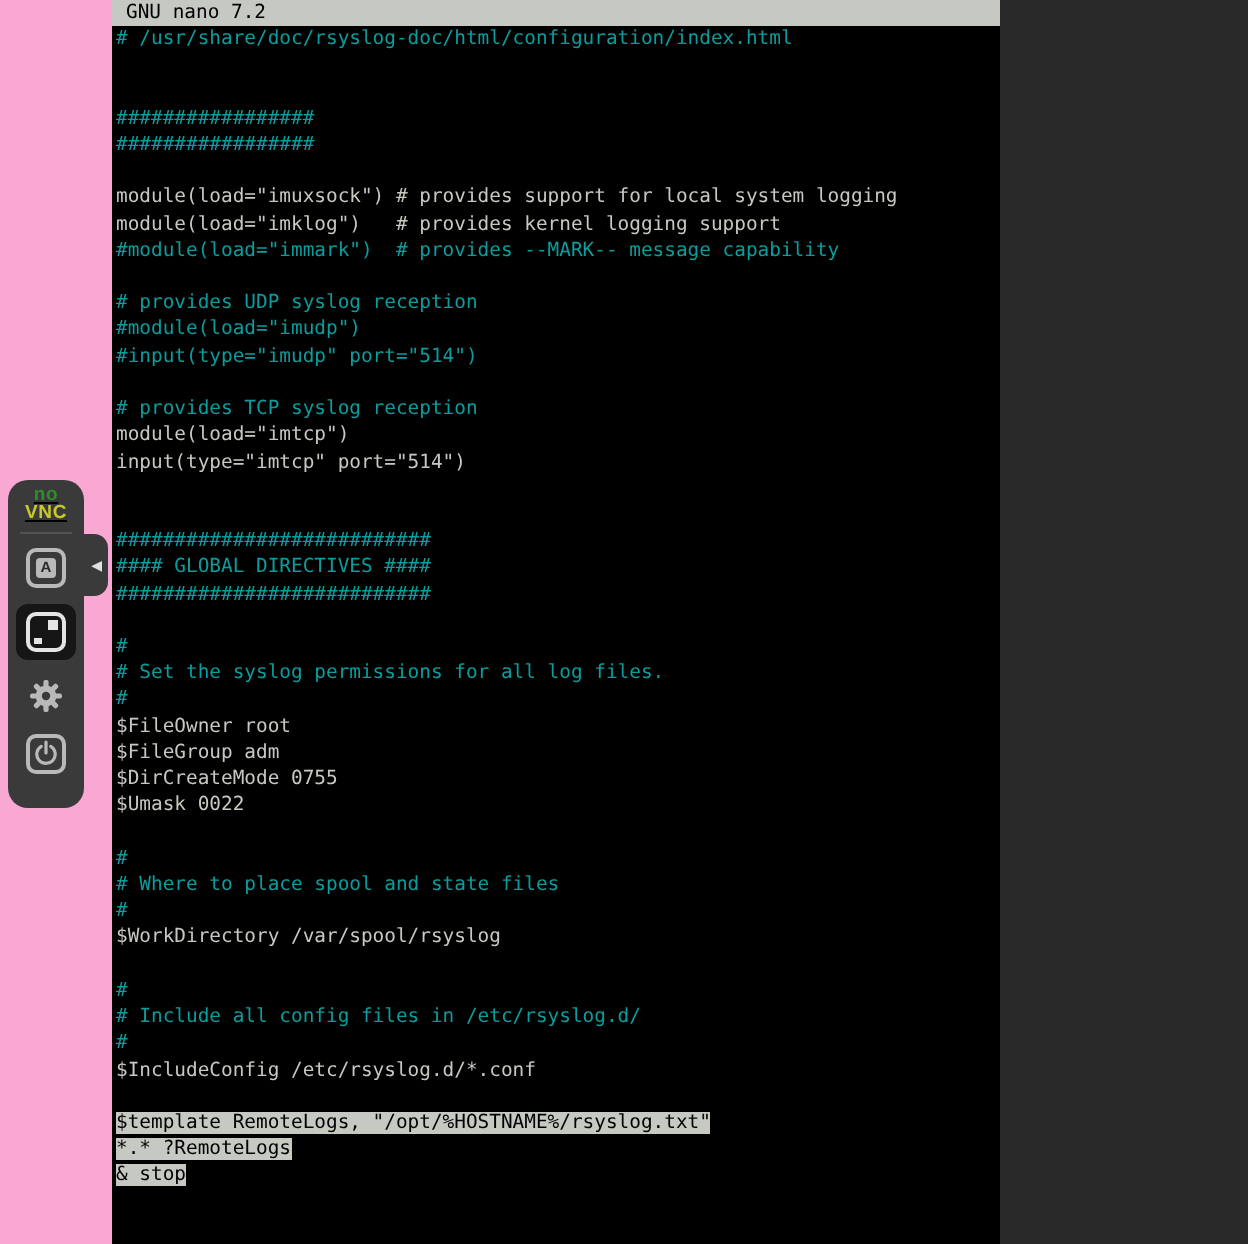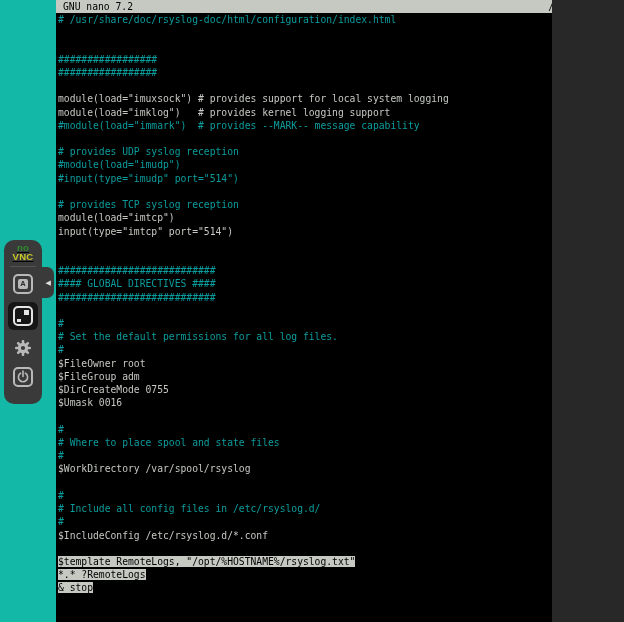--- a/index.html
+++ b/index.html
@@ -1,18 +1,18 @@
 <!DOCTYPE html>
 <html><head>
 <meta charset="utf-8">
 <style>
   html,body{margin:0;padding:0;background:#282828;}
   .screen{
-    position:relative;width:552px;height:622px;overflow:hidden;
-    background:#14b8a6;font-family:"DejaVu Sans Mono",monospace;
+    position:relative;width:500px;height:622px;overflow:hidden;
+    background:#f9a8d4;font-family:"DejaVu Sans Mono",monospace;
   }
   
   .terminal{
     position:absolute;left:56px;top:0;width:568px;height:622px;
     background:#000;
   }
   .titlebar{
     position:absolute;left:0;top:0;width:100%;height:13px;
     background:#c6c9c2;color:#000;font-size:9.7px;line-height:13px;
     white-space:nowrap;overflow:hidden;
@@ -97,26 +97,26 @@
         <div class="line"><span class="comment"># provides TCP syslog reception</span></div>
         <div class="line"><span class="code">module(load="imtcp")</span></div>
         <div class="line"><span class="code">input(type="imtcp" port="514")</span></div>
         <div class="line"> </div>
         <div class="line"> </div>
         <div class="line"><span class="comment">###########################</span></div>
         <div class="line"><span class="comment">#### GLOBAL DIRECTIVES ####</span></div>
         <div class="line"><span class="comment">###########################</span></div>
         <div class="line"> </div>
         <div class="line"><span class="comment">#</span></div>
-        <div class="line"><span class="comment"># Set the default permissions for all log files.</span></div>
+        <div class="line"><span class="comment"># Set the syslog permissions for all log files.</span></div>
         <div class="line"><span class="comment">#</span></div>
         <div class="line"><span class="code">$FileOwner root</span></div>
         <div class="line"><span class="code">$FileGroup adm</span></div>
         <div class="line"><span class="code">$DirCreateMode 0755</span></div>
-        <div class="line"><span class="code">$Umask 0016</span></div>
+        <div class="line"><span class="code">$Umask 0022</span></div>
         <div class="line"> </div>
         <div class="line"><span class="comment">#</span></div>
         <div class="line"><span class="comment"># Where to place spool and state files</span></div>
         <div class="line"><span class="comment">#</span></div>
         <div class="line"><span class="code">$WorkDirectory /var/spool/rsyslog</span></div>
         <div class="line"> </div>
         <div class="line"><span class="comment">#</span></div>
         <div class="line"><span class="comment"># Include all config files in /etc/rsyslog.d/</span></div>
         <div class="line"><span class="comment">#</span></div>
         <div class="line"><span class="code">$IncludeConfig /etc/rsyslog.d/*.conf</span></div>

